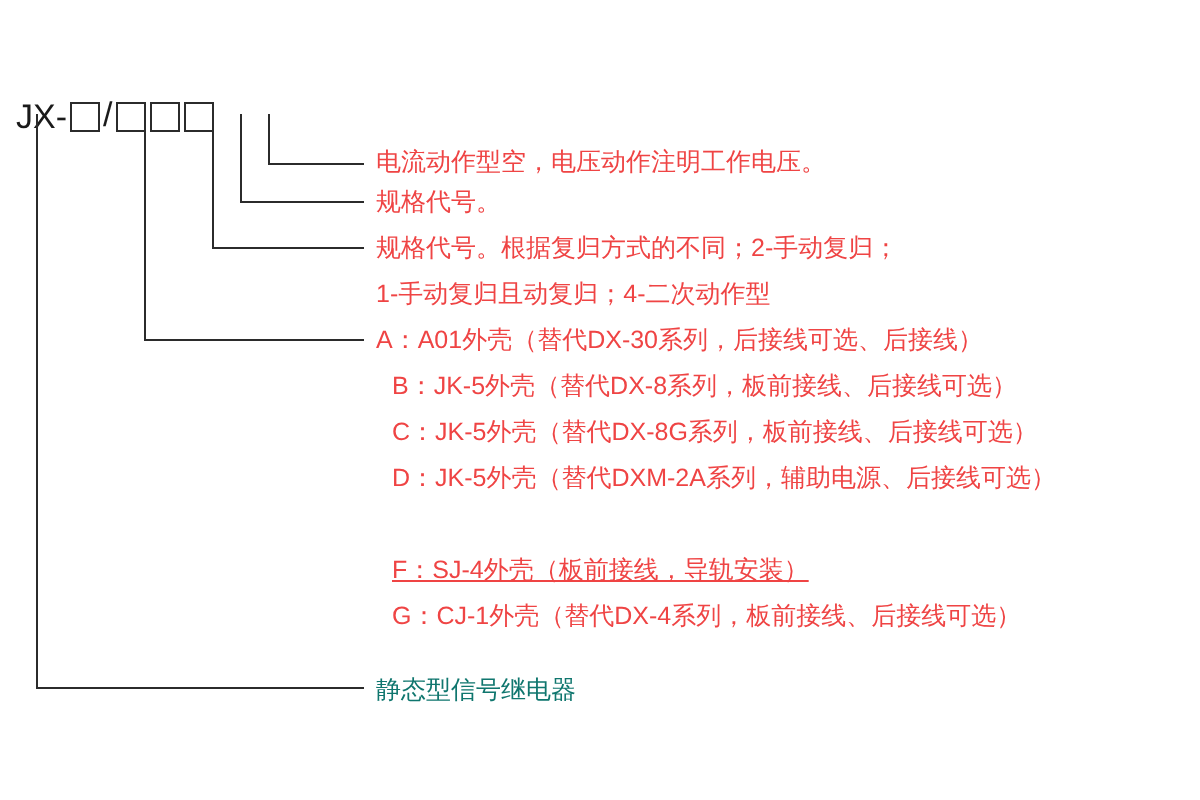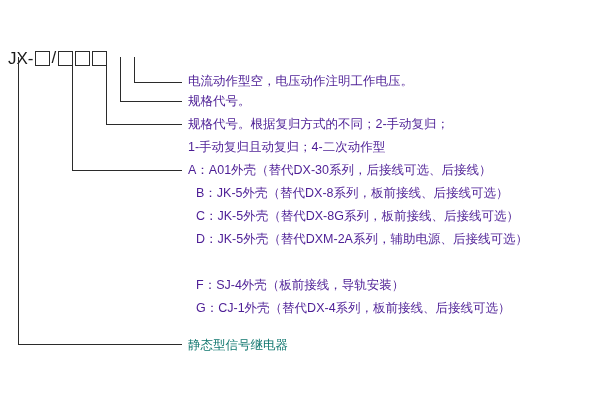--- a/index.html
+++ b/index.html
@@ -58,21 +58,21 @@
     height: 400px;
     pointer-events: none;
   }
 
   
   .note {
     position: absolute;
     font-size: 12.5px;
     line-height: 14px;
     white-space: nowrap;
-    color: #4c1d95;
+    color: #ef4444;
   }
   .bottom-note {
     position: absolute;
     font-size: 12.5px;
     white-space: nowrap;
     color: #0f766e;
   }
 </style>
 </head>
 <body>
@@ -105,18 +105,18 @@
 
   <div class="note" style="left:188px; top:74px;">电流动作型空，电压动作注明工作电压。</div>
   <div class="note" style="left:188px; top:94px;">规格代号。</div>
   <div class="note" style="left:188px; top:117px;">规格代号。根据复归方式的不同；2-手动复归；</div>
   <div class="note" style="left:188px; top:140px;">1-手动复归且动复归；4-二次动作型</div>
 
   <div class="note" style="left:188px; top:163px;">A：A01外壳（替代DX-30系列，后接线可选、后接线）</div>
   <div class="note" style="left:196px; top:186px;">B：JK-5外壳（替代DX-8系列，板前接线、后接线可选）</div>
   <div class="note" style="left:196px; top:209px;">C：JK-5外壳（替代DX-8G系列，板前接线、后接线可选）</div>
   <div class="note" style="left:196px; top:232px;">D：JK-5外壳（替代DXM-2A系列，辅助电源、后接线可选）</div>
-  <div class="note" style="left:196px; top:278px;">F：SJ-4外壳（板前接线，导轨安装）</div>
+  <div class="note" style="left:196px; top:278px;text-decoration:underline;">F：SJ-4外壳（板前接线，导轨安装）</div>
   <div class="note" style="left:196px; top:301px;">G：CJ-1外壳（替代DX-4系列，板前接线、后接线可选）</div>
 
   <div class="bottom-note" style="left:188px; top:337px;">静态型信号继电器</div>
 
 </div>
 
 </body></html>

